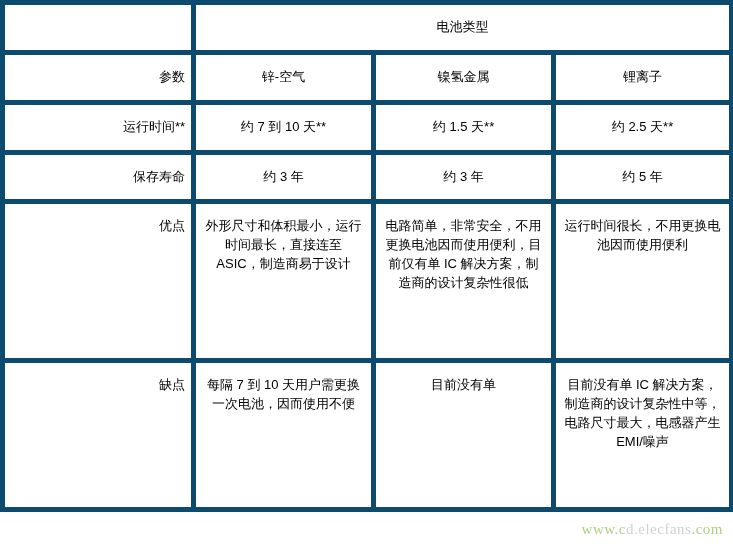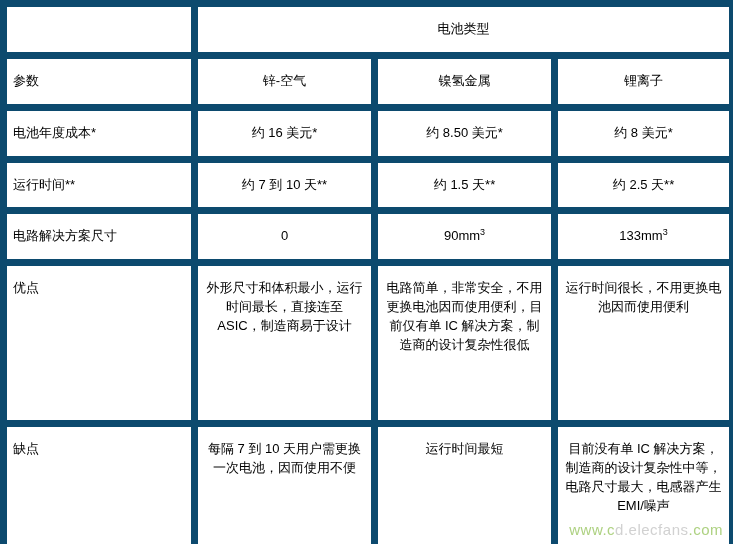--- a/index.html
+++ b/index.html
@@ -14,28 +14,28 @@
     color: #000000;
     overflow: hidden;
   }
   #battery-table {
     border-collapse: collapse;
     width: 733px;
     table-layout: fixed;
     position: relative;
   }
   #battery-table td {
-    border: 7px solid #0c4a6e;
+    border: 5px solid #0c4a6e;
     font-size: 13px;
     line-height: 1.45;
     padding: 13px 6px;
     vertical-align: top;
   }
   td.label-cell {
-    text-align: left;
+    text-align: right;
     font-size: 13px;
     padding-left: 7px;
   }
   td.val-cell {
     text-align: center;
   }
   td.head-cell {
     text-align: center;
     font-size: 13px;
   }
@@ -48,21 +48,21 @@
     vertical-align: super;
     line-height: 0;
   }
   .row-tall td { height: 128px; }
   .row-tall2 td { height: 118px; margin-left: 20px; }
   .watermark {
     position: absolute;
     right: 10px;
     bottom: 6px;
     font-size: 15px;
-    font-family: Liberation Sans, sans-serif;
+    font-family: Liberation Serif, serif;
     color: #9fc96b;
     opacity: 0.85;
     letter-spacing: 0.5px;
     pointer-events: none;
   }
   .wm-mid { color: #c9c9c9; }
 </style>
 </head>
 <body>
 
@@ -79,53 +79,47 @@
       <td class="head-cell" colspan="3">电池类型</td>
     </tr>
     <tr>
       <td class="label-cell">参数</td>
       <td class="head-cell">锌-空气</td>
       <td class="head-cell">镍氢金属</td>
       <td class="head-cell">锂离子</td>
     </tr>
 
 
-    <tr>
-      <td class="label-cell">电池年度成本*</td>
-      <td class="val-cell">约 16 美元*</td>
-      <td class="val-cell">约 8.50 美元*</td>
-      <td class="val-cell">约 8 美元*</td>
-    </tr>
 
     <tr>
       <td class="label-cell">运行时间**</td>
       <td class="val-cell">约 7 到 10 天**</td>
       <td class="val-cell">约 1.5 天**</td>
       <td class="val-cell">约 2.5 天**</td>
     </tr>
 
 
 
+    <tr>
+      <td class="label-cell">保存寿命</td>
+      <td class="val-cell">约 3 年</td>
+      <td class="val-cell">约 3 年</td>
+      <td class="val-cell">约 5 年</td>
+    </tr>
 
-    <tr>
-      <td class="label-cell">电路解决方案尺寸</td>
-      <td class="val-cell">0</td>
-      <td class="val-cell">90mm<sup>3</sup></td>
-      <td class="val-cell">133mm<sup>3</sup></td>
-    </tr>
 
     <tr class="row-tall">
       <td class="label-cell">优点</td>
       <td class="val-cell">外形尺寸和体积最小，运行时间最长，直接连至 ASIC，制造商易于设计</td>
       <td class="val-cell">电路简单，非常安全，不用更换电池因而使用便利，目前仅有单 IC 解决方案，制造商的设计复杂性很低</td>
       <td class="val-cell">运行时间很长，不用更换电池因而使用便利</td>
     </tr>
 
     <tr class="row-tall2">
       <td class="label-cell">缺点</td>
       <td class="val-cell">每隔 7 到 10 天用户需更换一次电池，因而使用不便</td>
-      <td class="val-cell">运行时间最短</td>
+      <td class="val-cell">目前没有单</td>
       <td class="val-cell">目前没有单 IC 解决方案，制造商的设计复杂性中等，电路尺寸最大，电感器产生 EMI/噪声</td>
     </tr>
   </tbody>
 </table>
 
 <div class="watermark"><span>www.c</span><span class="wm-mid">d.elecfans</span><span>.com</span></div>
 
 </body></html>

